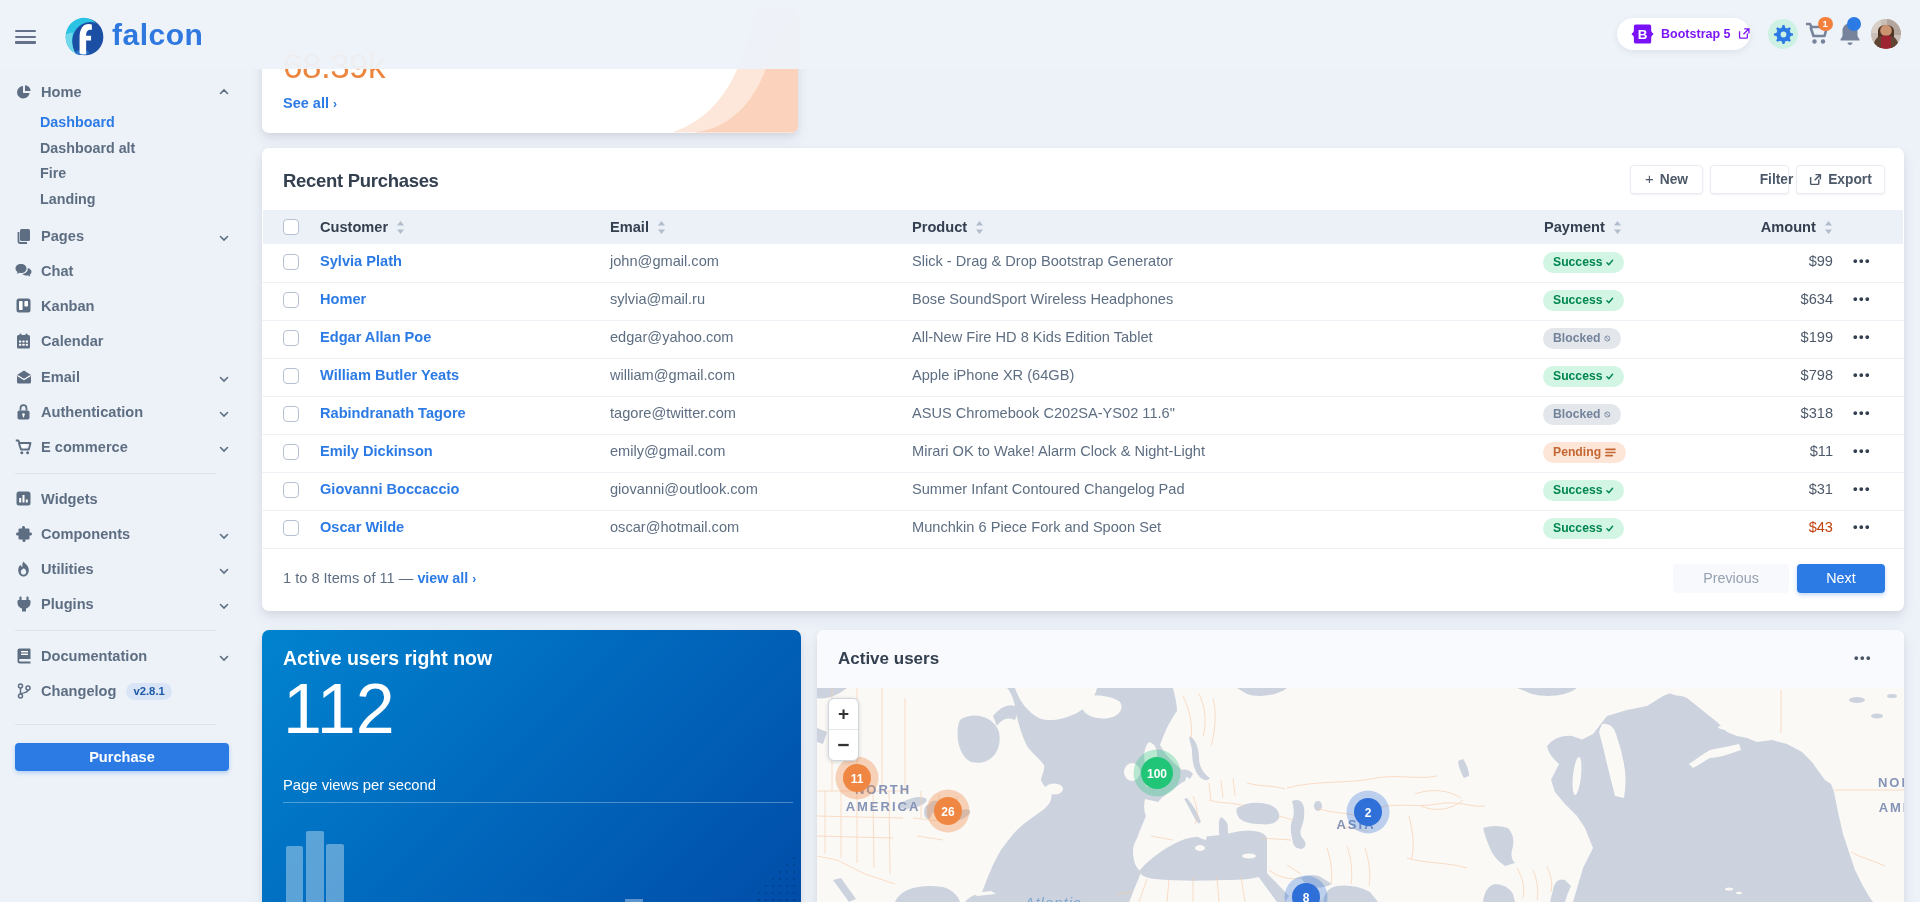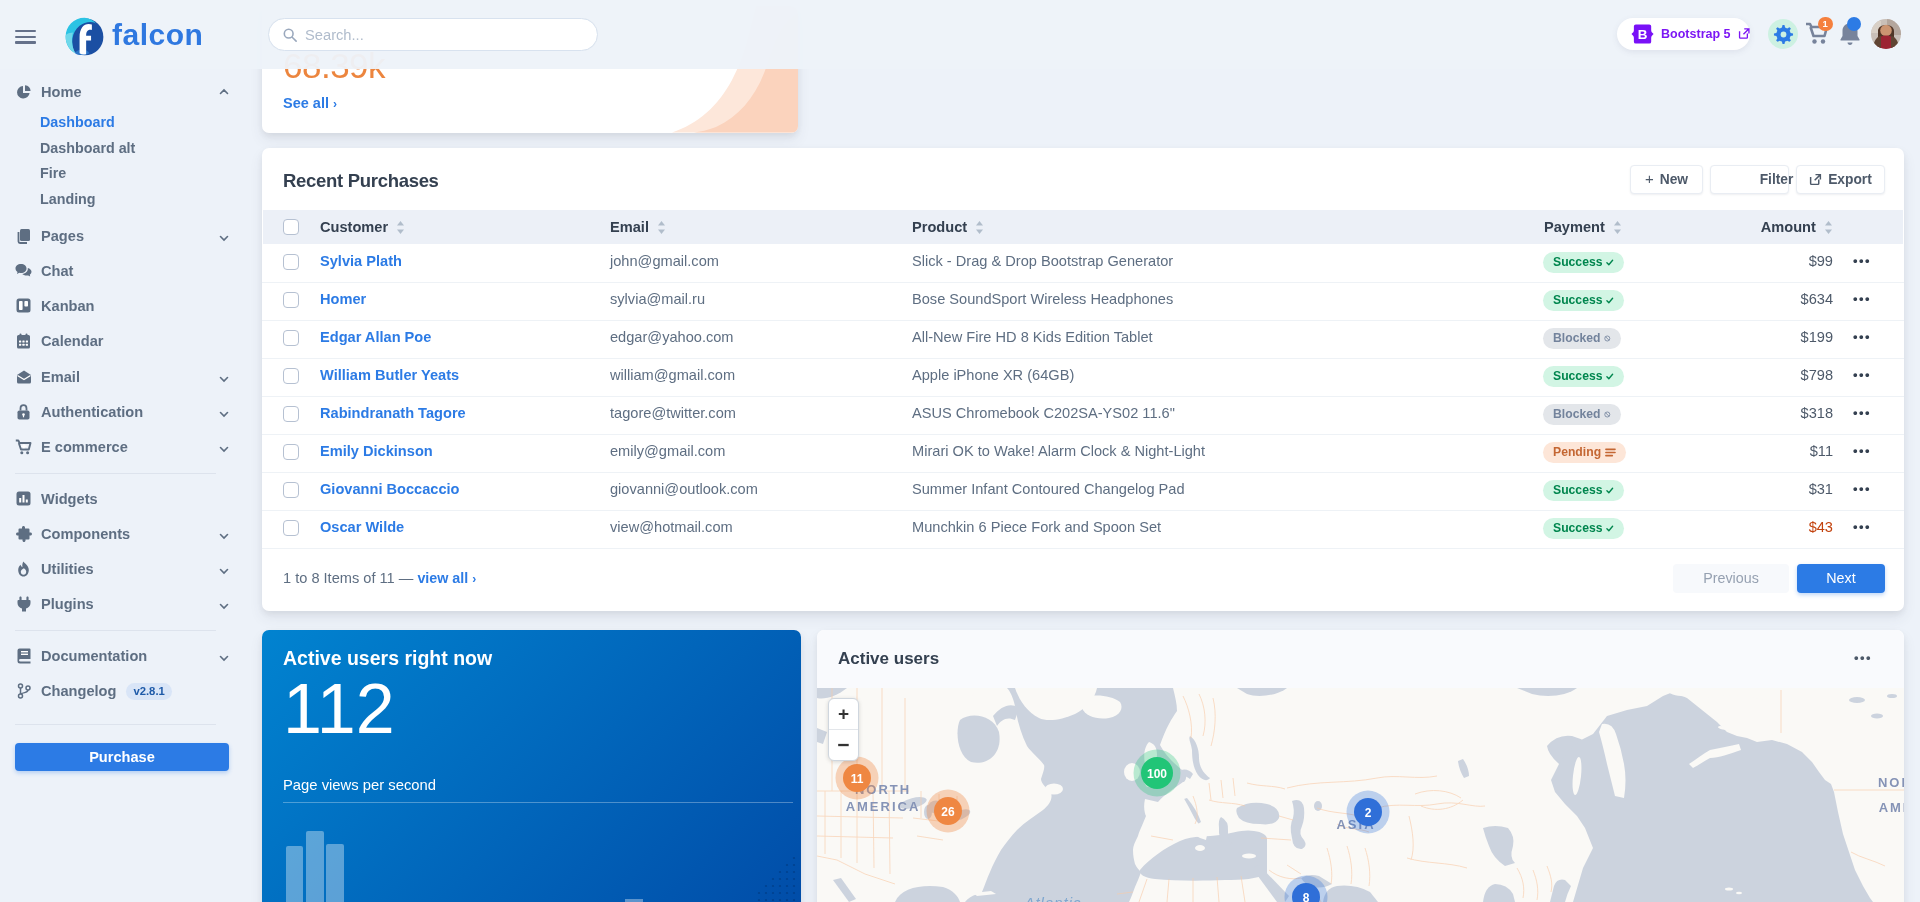--- a/index.html
+++ b/index.html
@@ -170,21 +170,21 @@
   <div class="abs td" style="left:610px;top:481px;">giovanni@outlook.com</div>
   <div class="abs td" style="left:912px;top:481px;">Summer Infant Contoured Changelog Pad</div>
   <div class="badge b-success" style="left:1543px;top:479.5px;width:81px;">Success<svg width="11" height="11" viewBox="0 0 12 12">
         <path d="M1.5 6.5 L4.5 9.5 L10.5 2.5" fill="none" stroke="#00864e" stroke-width="2.2" stroke-linecap="round" stroke-linejoin="round"></path>
       </svg></div>
   <div class="abs td" style="left:1703px;top:481px;width:130px;text-align:right;color:#4d5969;">$31</div>
   <div class="abs dots3" style="left:1853px;top:481px;">•••</div>
   <div class="rowline" style="top:509.5px;"></div>
   <div class="checkbox" style="left:283px;top:520px;"></div>
   <div class="abs cname" style="left:320px;top:519px;">Oscar Wilde</div>
-  <div class="abs td" style="left:610px;top:519px;">view@hotmail.com</div>
+  <div class="abs td" style="left:610px;top:519px;">oscar@hotmail.com</div>
   <div class="abs td" style="left:912px;top:519px;">Munchkin 6 Piece Fork and Spoon Set</div>
   <div class="badge b-success" style="left:1543px;top:517.5px;width:81px;">Success<svg width="11" height="11" viewBox="0 0 12 12">
         <path d="M1.5 6.5 L4.5 9.5 L10.5 2.5" fill="none" stroke="#00864e" stroke-width="2.2" stroke-linecap="round" stroke-linejoin="round"></path>
       </svg></div>
   <div class="abs td" style="left:1703px;top:519px;width:130px;text-align:right;color:#c2410c;">$43</div>
   <div class="abs dots3" style="left:1853px;top:519px;">•••</div>
   <div class="rowline" style="top:547.5px;"></div>
 
   <div class="abs td" style="left:283px;top:570px;">1 to 8 Items of 11 — <span class="link" style="font-size:14.3px;">view all <span class="chev">›</span></span></div>
   <div class="abs" style="left:1673px;top:564px;width:116px;height:28.5px;background:#f7f9fc;border-radius:4px;color:#96a1b1;font-size:14.3px;display:flex;align-items:center;justify-content:center;">Previous</div>
@@ -565,27 +565,20 @@
 
   <svg class="abs" style="left:64px;top:16px;" width="41" height="41" viewBox="0 0 50 50">
     <circle cx="25.5" cy="25.5" r="22.5" fill="#1b4fa3"></circle>
     <path d="M25 2 C12 2 2 12 2 25 C2 34 6 41 13 45 C8 34 9 20 19 12 C25 7.5 33 6 39 9 C35 4.5 30 2 25 2 Z" fill="#2bc3e4"></path>
     <path d="M2 25 C2 34 7 42 14 45.5 C9 36 9 27 11 20 C5.5 20.5 2 21.5 2 25 Z" fill="#6fd8ea"></path>
     <path d="M13 45 C18 39.5 27 39.5 31 45 C28 47.8 21 48.3 16 46.8 Z" fill="#2b74c8"></path>
     <path d="M19 45.5 L19 26 C19 13 26 8 34 10.5 L34 17 C28.5 16 27 19.5 27 24 L33 24 L33 30 L27 30 L27 46.5 Q22.5 48 19 45.5 Z" fill="#fff"></path>
   </svg>
   <div class="abs" style="left:112px;top:18px;font-size:30px;font-weight:bold;color:#2f78e0;letter-spacing:0.5px;">falcon</div>
 
-  <div id="searchbox">
-    <svg width="14" height="14" viewBox="0 0 16 16">
-        <circle cx="6.5" cy="6.5" r="5" fill="none" stroke="#9aa8bd" stroke-width="1.8"></circle>
-        <line x1="10.5" y1="10.5" x2="15" y2="15" stroke="#9aa8bd" stroke-width="1.8" stroke-linecap="round"></line>
-      </svg>
-    <span>Search...</span>
-  </div>
 
   <div class="abs" style="left:1617px;top:17.5px;width:133px;height:32.5px;background:#fff;border-radius:17px;box-shadow:0 2px 6px rgba(80,80,120,0.1);display:flex;align-items:center;padding-left:14px;">
     <svg width="24" height="20" viewBox="0 0 24 20">
       <path d="M3 2 Q3 0 5 0 L19 0 Q21 0 21 2 L21 6 Q21 8 22.5 9 L23.5 10 L22.5 11 Q21 12 21 14 L21 18 Q21 20 19 20 L5 20 Q3 20 3 18 L3 14 Q3 12 1.5 11 L0.5 10 L1.5 9 Q3 8 3 6 Z" fill="#7911f7"></path>
       <text x="12" y="15" text-anchor="middle" font-size="14" font-weight="bold" fill="#fff" font-family="Liberation Sans">B</text>
     </svg>
     <span style="color:#7c16f4;font-size:12.5px;font-weight:bold;margin-left:7px;white-space:nowrap;">Bootstrap&nbsp;5</span>
     <svg width="13" height="13" viewBox="0 0 16 16" style="margin-left:7px;">
       <path d="M2 5 L2 13 Q2 14 3 14 L11 14 Q12 14 12 13 L12 8" fill="none" stroke="#7c16f4" stroke-width="1.7"></path>
       <path d="M8 2 L14 2 L14 8 M14 2 L7 9" fill="none" stroke="#7c16f4" stroke-width="1.7"></path>

